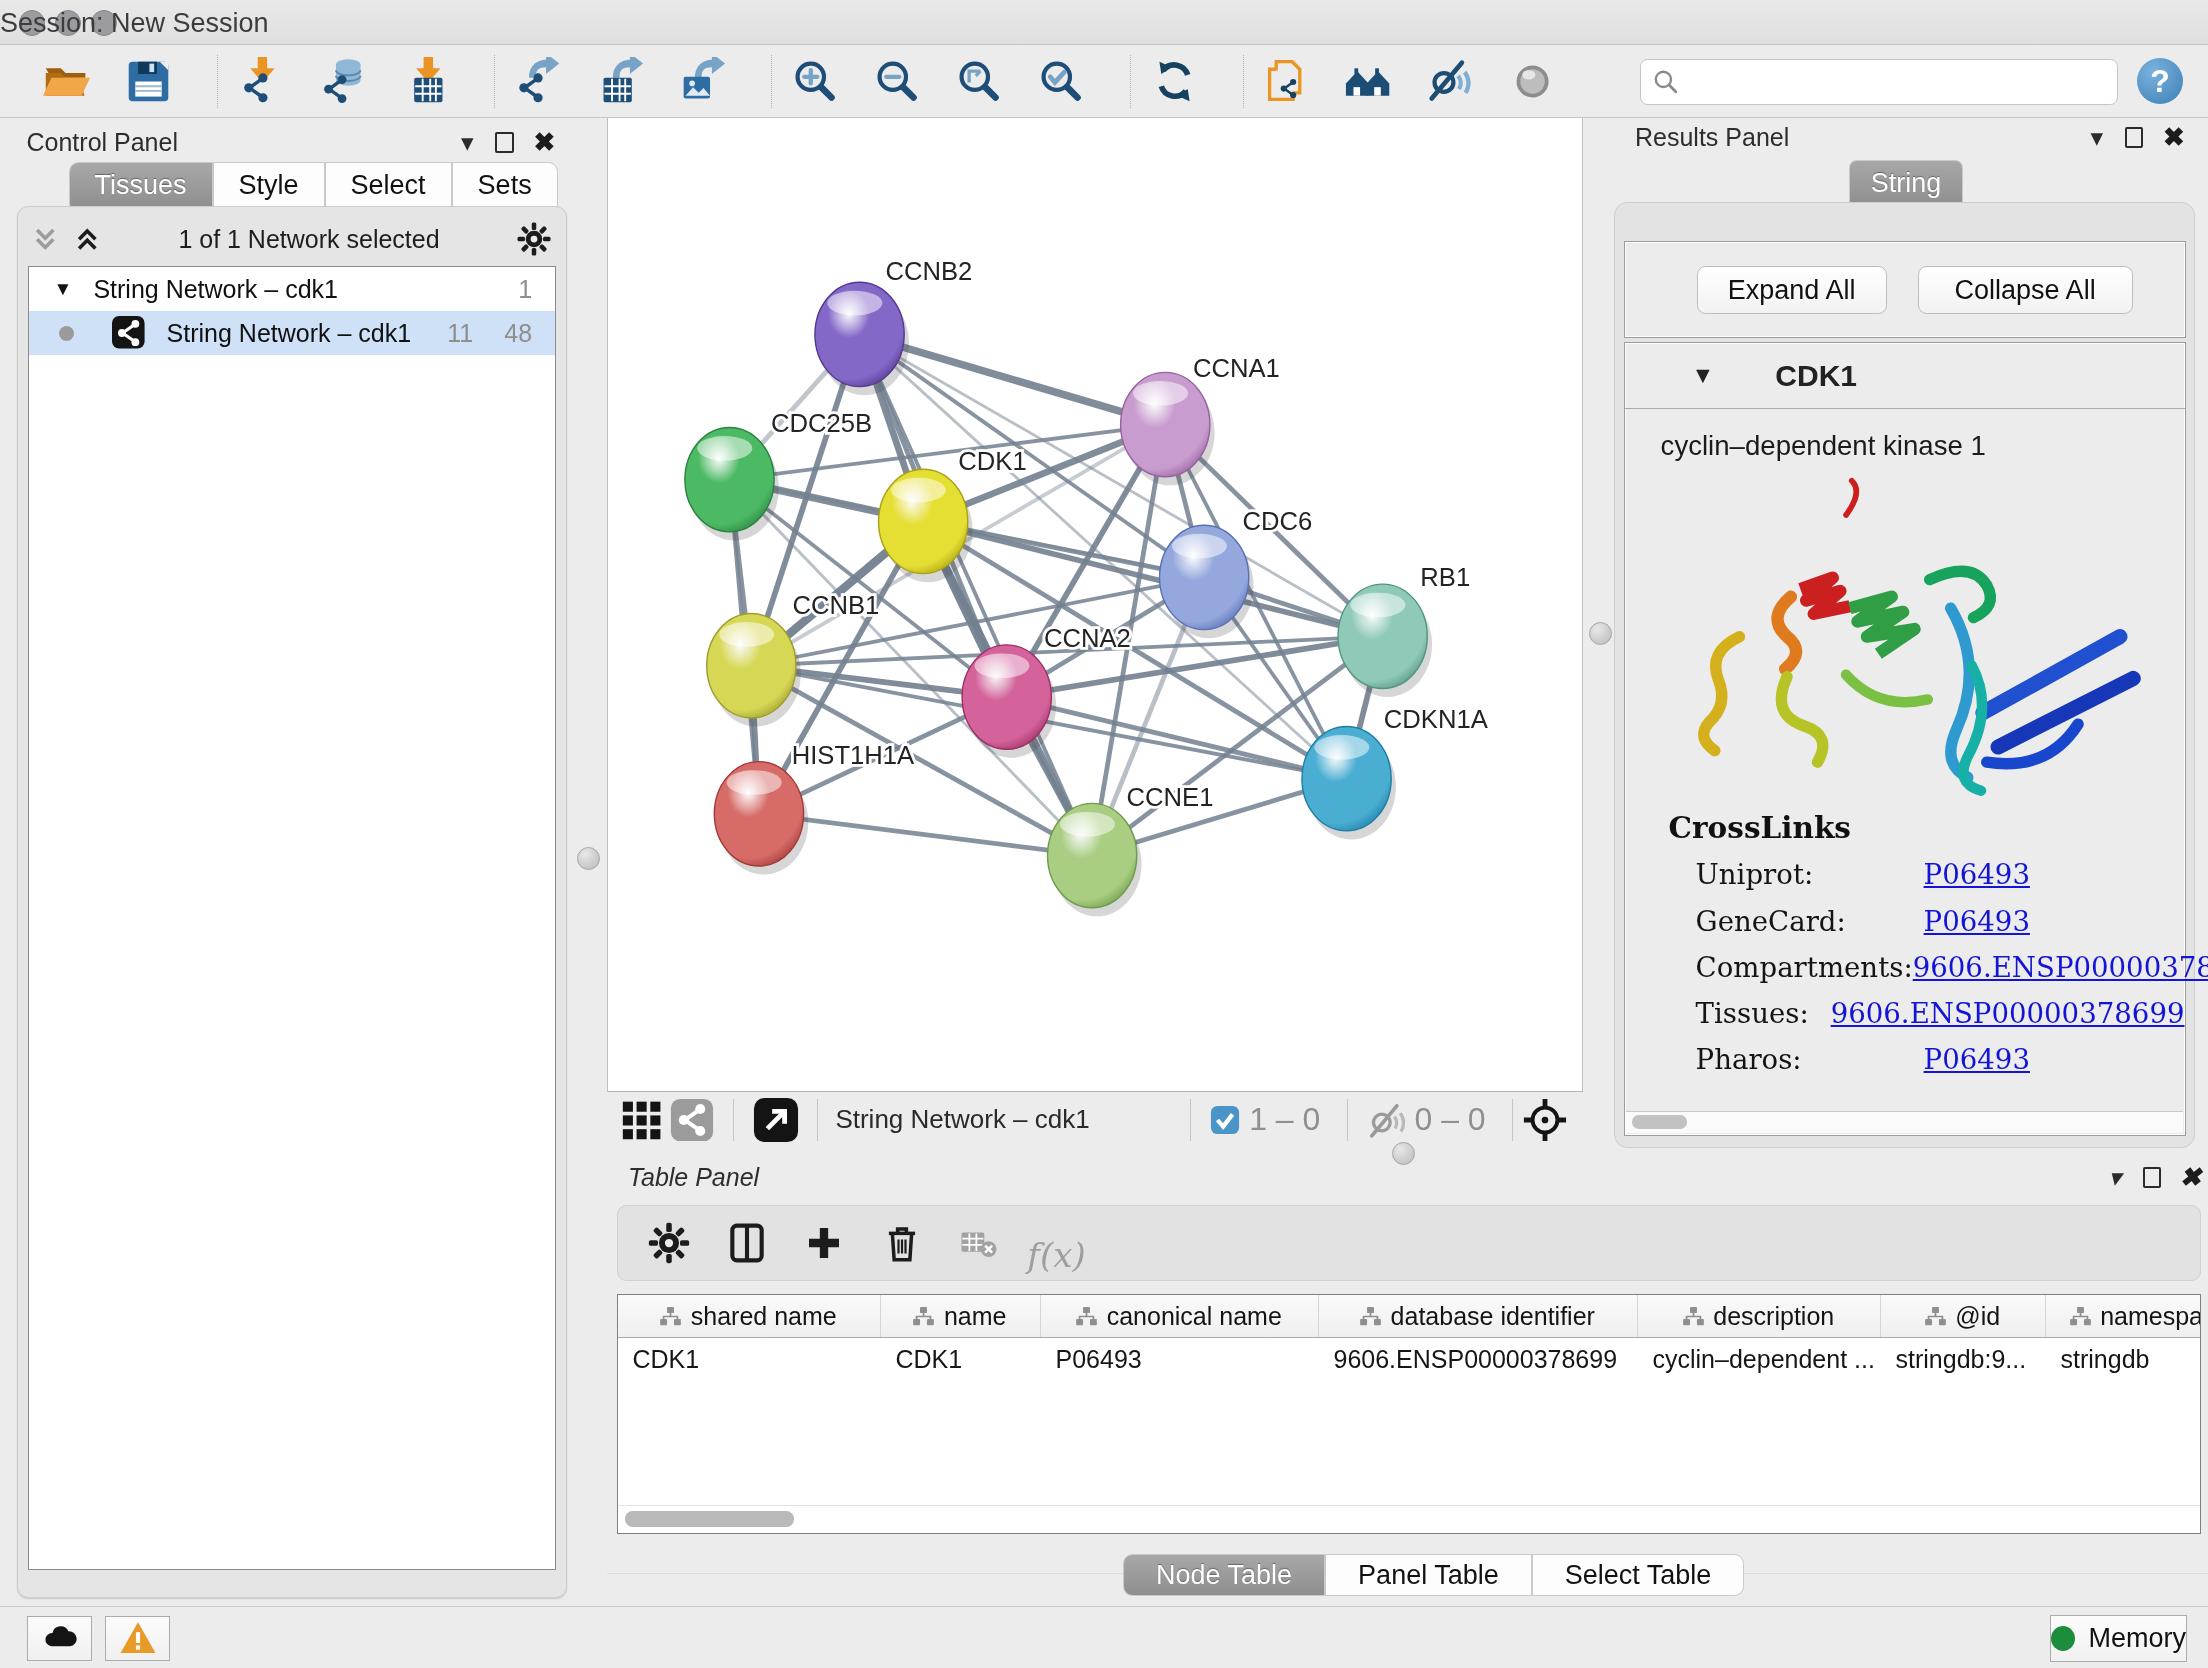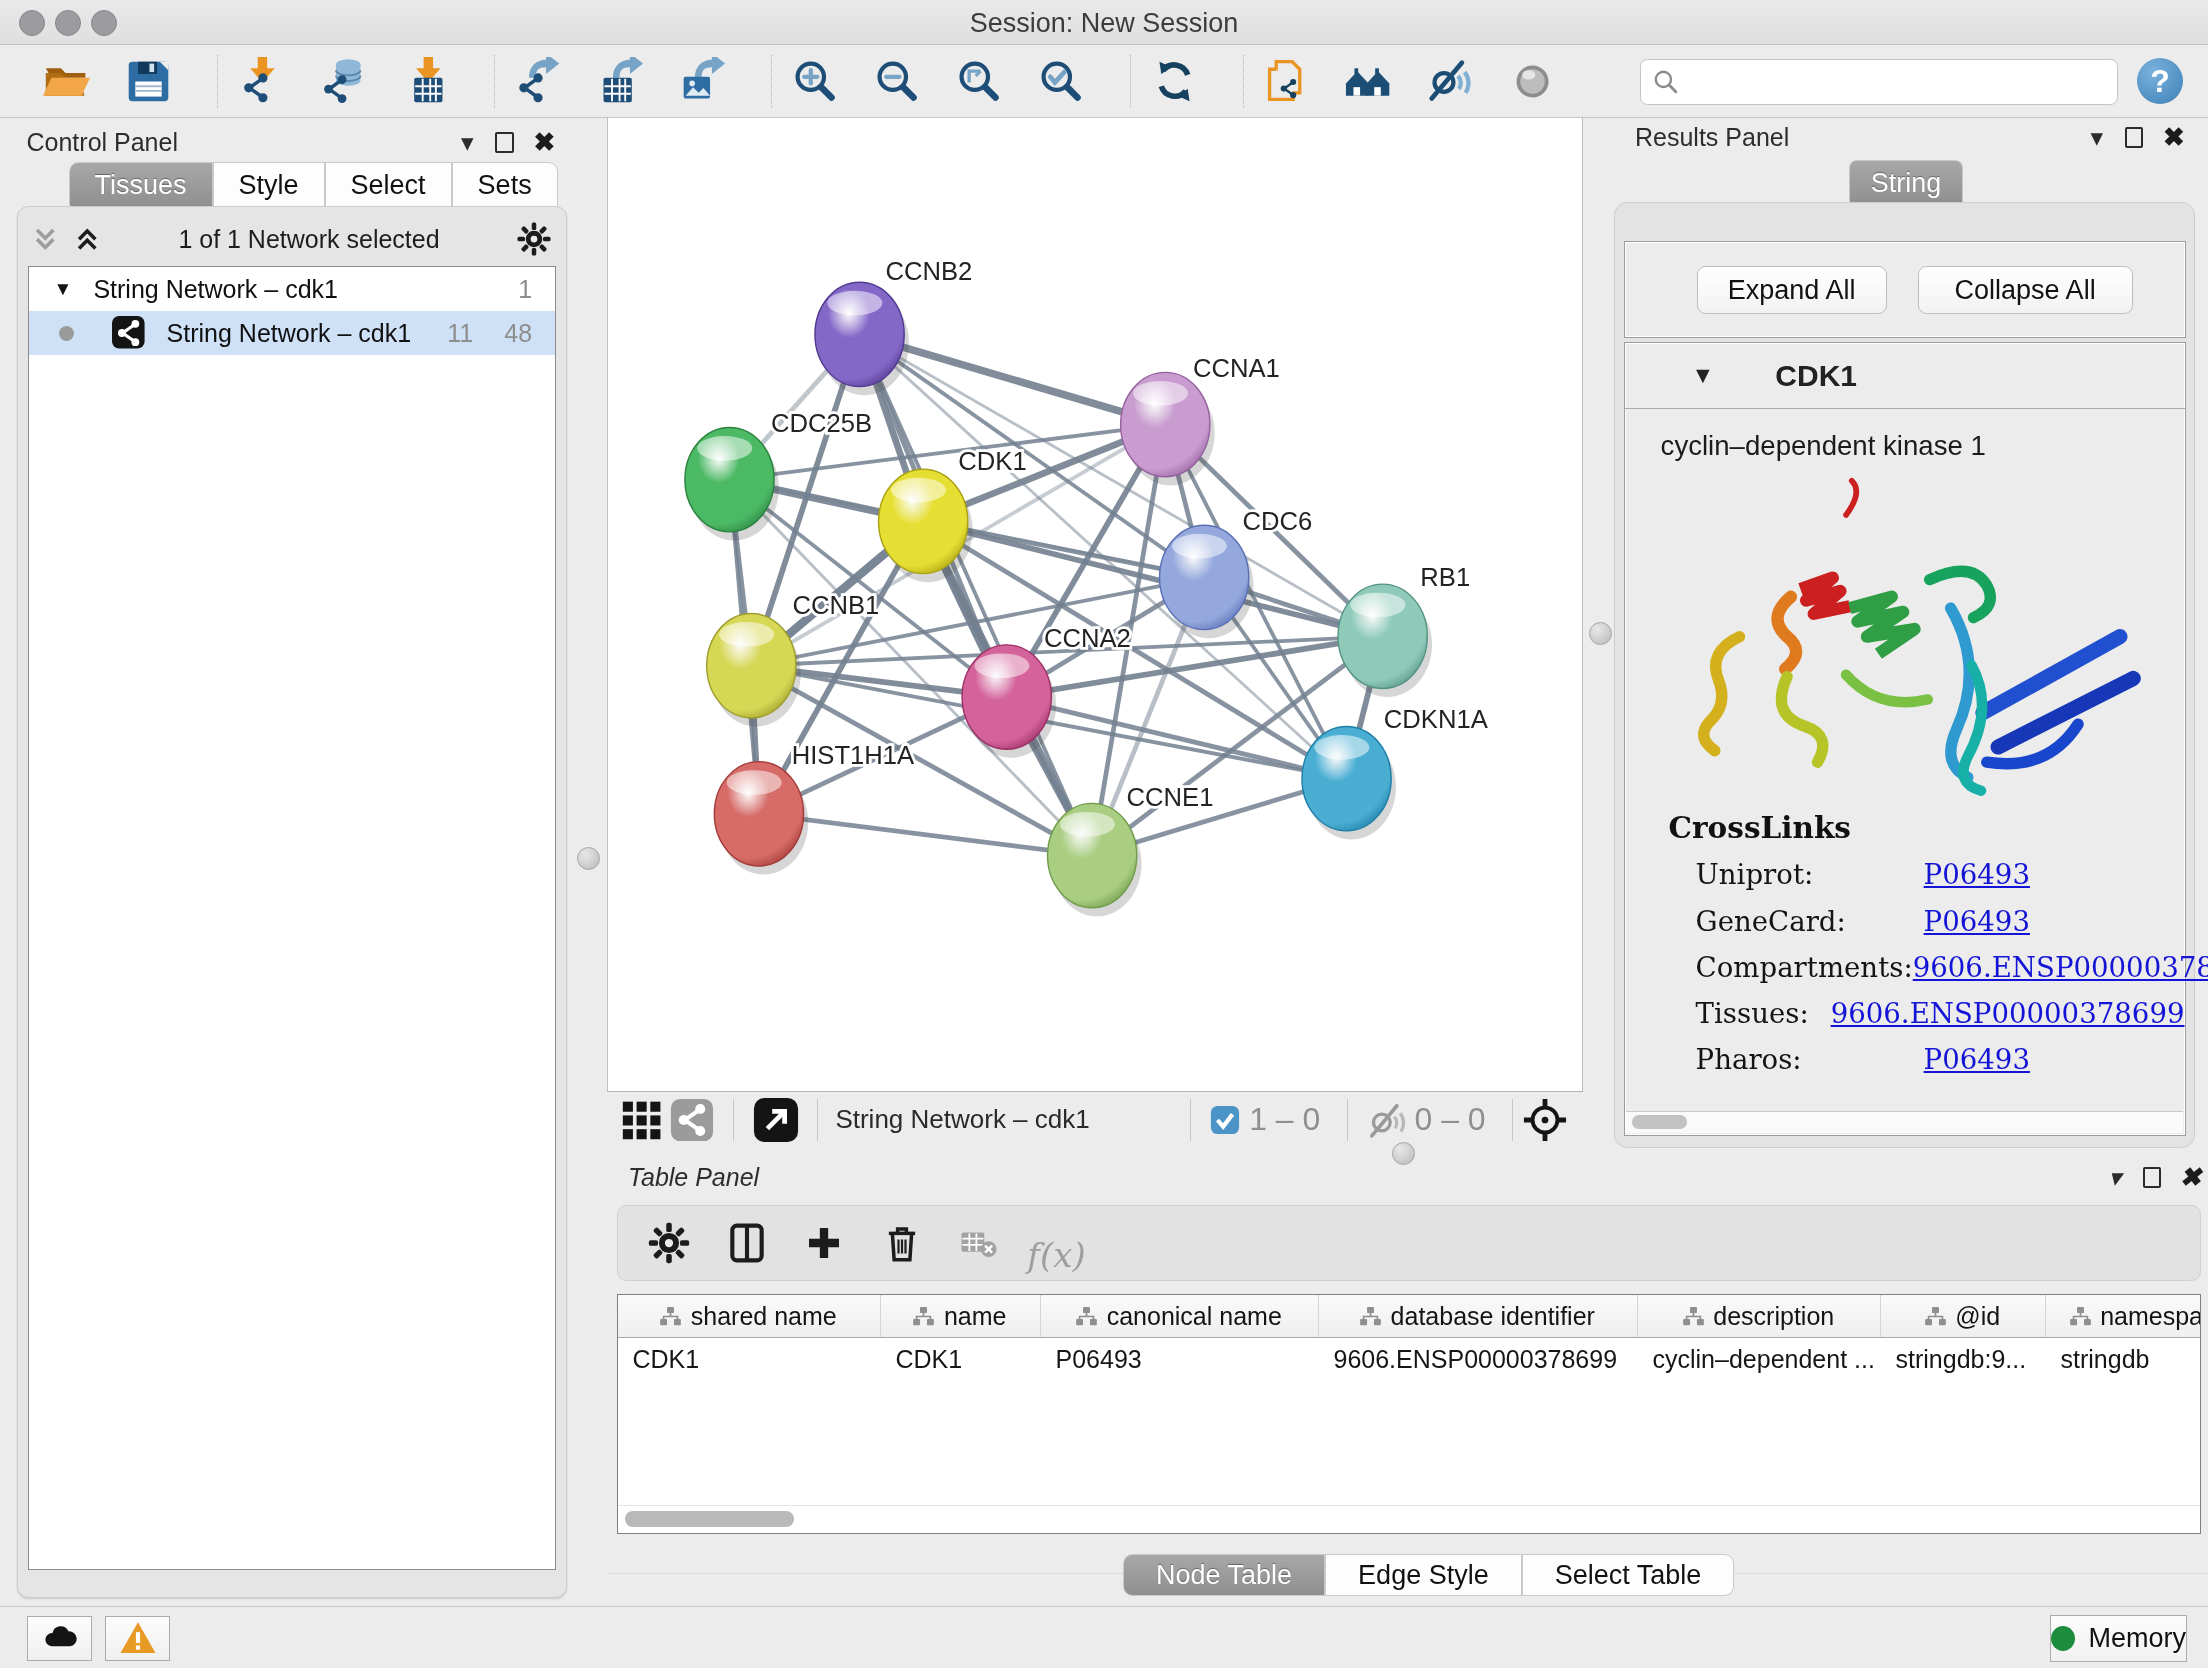--- a/index.html
+++ b/index.html
@@ -3,21 +3,21 @@
 <meta charset="utf-8">
 <style>
   html,body{margin:0;padding:0;background:#d0d0d0;}
   #window{position:relative;width:2208px;height:1668px;background:#ececec;
     font-family:"Liberation Sans",sans-serif;color:#222;overflow:hidden;}
   
   #titlebar{position:absolute;left:0;top:0;width:100%;height:44px;
     background:linear-gradient(#e9e9e9,#dfdfdf);border-bottom:1px solid #c2c2c2;}
   .traffic{position:absolute;top:9.5px;width:24px;height:24px;border-radius:50%;
     background:#9b9ba0;border:1px solid #86868b;}
-  #title-text{position:absolute;width:100%;text-align:center;top:7.6px;font-size:27px;color:#3c3c3c;}
+  #title-text{position:absolute;width:100%;top:7.6px;font-size:27px;color:#3c3c3c;}
   
   #toolbar{position:absolute;left:0;top:45px;width:100%;height:73px;background:#ececec;
     border-bottom:1px solid #c6c6c6;display:flex;align-items:center;padding-left:38px;box-sizing:border-box;}
   .tbtn{width:57px;height:59px;margin-right:25px;display:flex;align-items:center;justify-content:center;flex:0 0 auto;}
   .tsep{width:0;height:53px;border-left:1.9px dotted #b2b2b2;margin:0 15px;flex:0 0 auto;}
   #search-box{position:absolute;right:90px;top:14.3px;width:476px;height:44px;background:#fff;
     border:1px solid #c4c4c4;border-radius:7.6px;display:flex;align-items:center;}
   #search-box svg{margin-left:11.4px;}
   #search-input{border:none;outline:none;font-size:25px;flex:1;background:transparent;margin-left:7.6px;}
   #help-btn{position:absolute;right:25px;top:13.3px;width:46px;height:46px;border-radius:50%;
@@ -952,21 +952,21 @@
             <div class="td" style="width: 209px;">stringdb</div>
           </div>
         </div>
       <div id="tp-hscroll-line"></div>
       <div id="tp-hthumb"></div>
     </div>
     <div id="tp-tabs">
       <div id="tp-tabs-line"></div>
       <div id="tp-tabrow">
           <div class="tab active">Node Table</div>
-          <div class="tab">Edge Style</div>
+          <div class="tab">Panel Table</div>
           <div class="tab">Select Table</div>
         </div>
     </div>
   </div>
 
   <div id="status-bar">
     <div class="sb-btn" style="left:27px">
       <svg width="40" height="40" viewBox="0 0 48 48">
         <path d="M14 34a8 8 0 0 1 1-16 10 10 0 0 1 19-2 7.5 7.5 0 0 1 2 18z" fill="#141414"></path>
       </svg>

